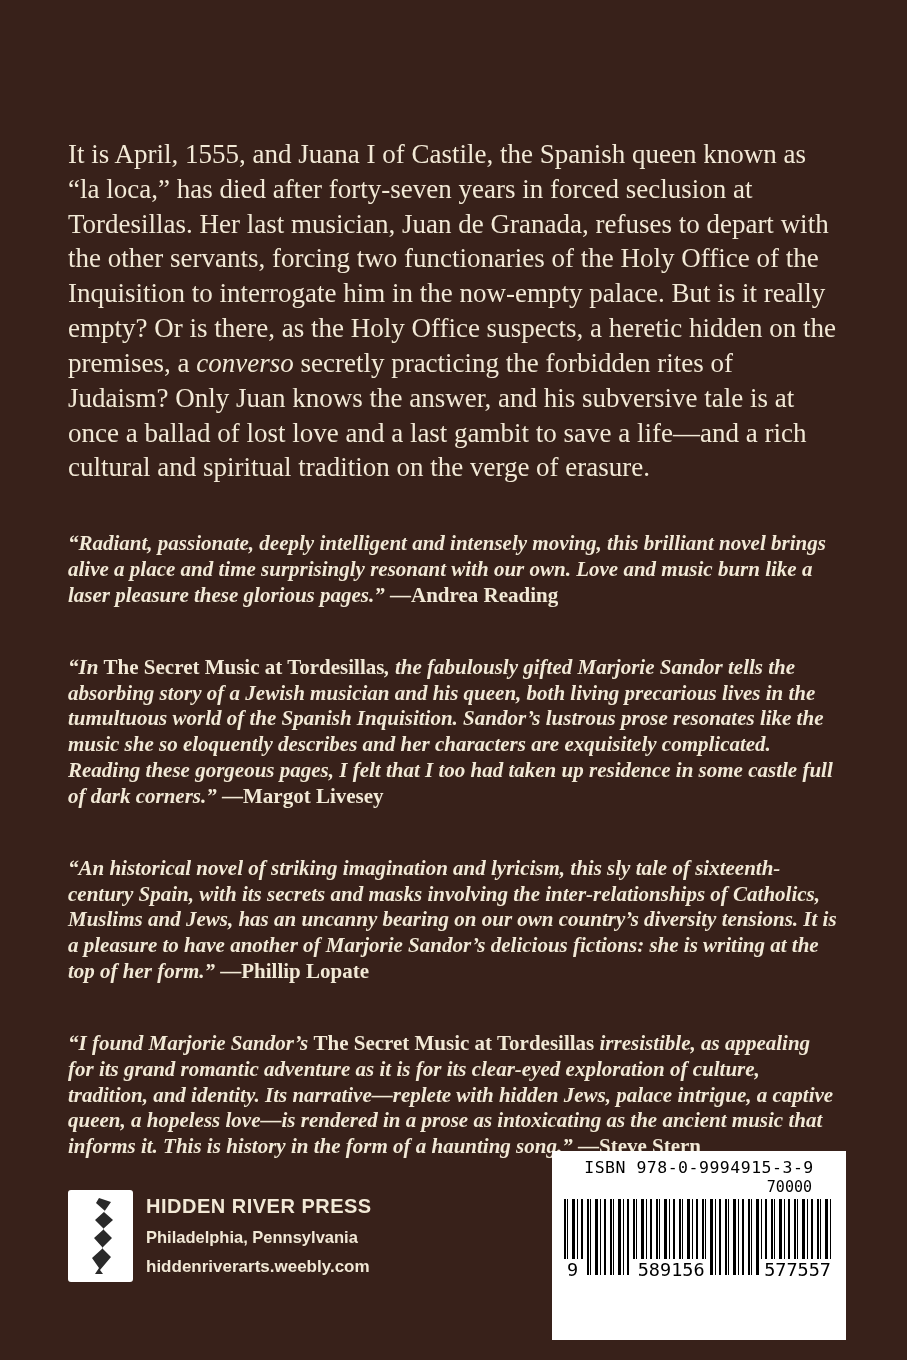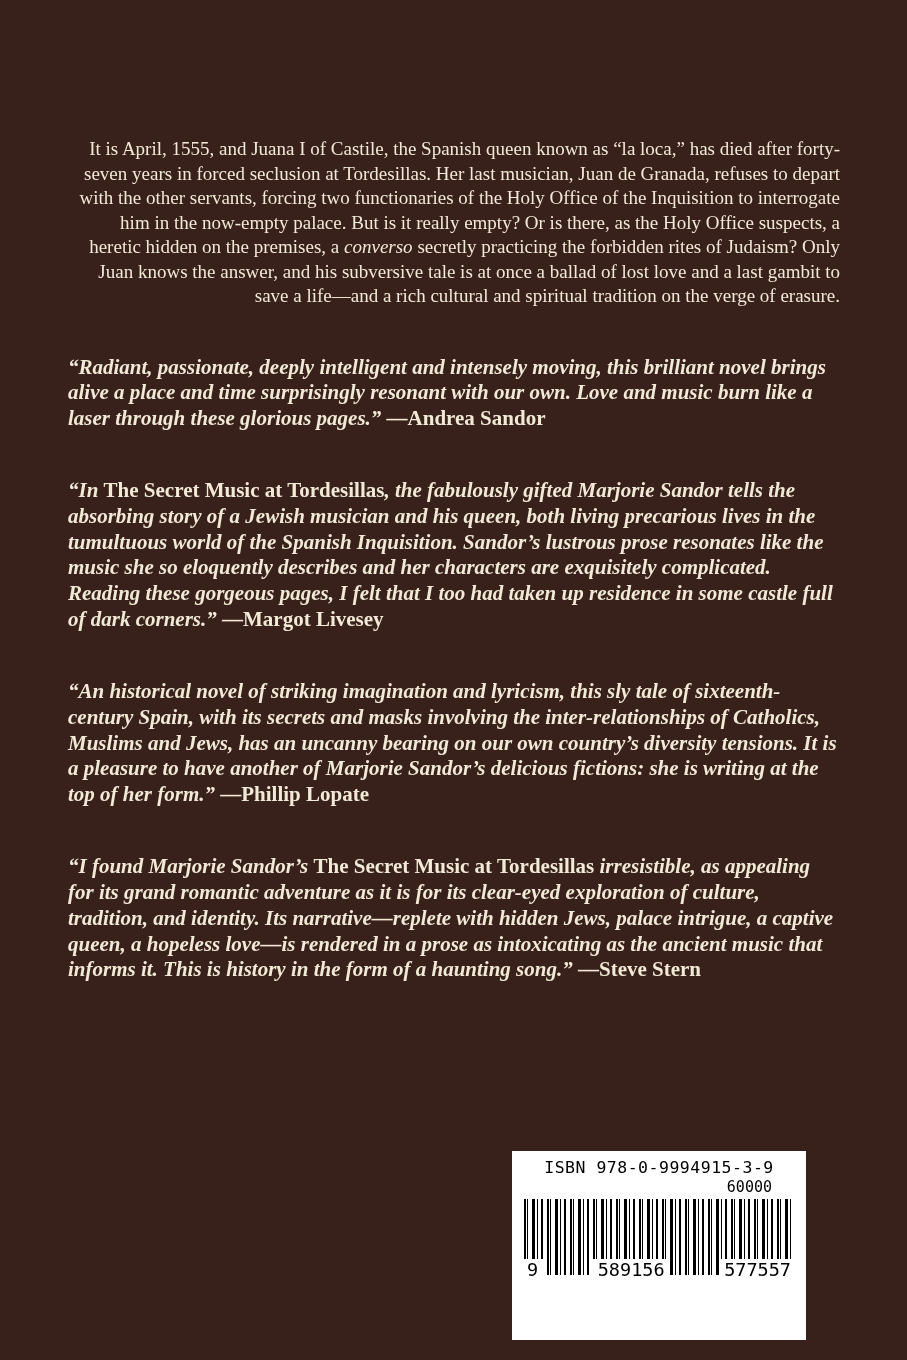--- a/index.html
+++ b/index.html
@@ -17,23 +17,23 @@
     overflow: hidden;
   }
   .content {
     position: absolute;
     left: 68px;
     right: 67px;
     top: 0;
   }
   .synopsis {
     margin-top: 137px;
-    font-size: 19px;
+    font-size: 27px;
     line-height: 1.29;
-    text-align: right;
+    text-align: left;
   }
   .quote {
     margin-top: 46px;
     font-size: 21px;
     line-height: 1.23;
   }
   .quote.last { }
   .seg-r { font-style: normal; font-weight: 400; }
   .seg-i { font-style: italic; font-weight: 400; }
   .seg-bi { font-style: italic; font-weight: 700; }
@@ -71,21 +71,21 @@
   }
   .pub-site {
     margin-top: 10px;
     font-size: 17px;
     font-weight: 700;
   }
 
   
   .barcode-box {
     position: absolute;
-    left: 512px;
+    left: 552px;
     top: 1151px;
     width: 294px;
     height: 189px;
     background: #ffffff;
     color: #000000;
     box-sizing: border-box;
     padding: 7px 8px 6px 8px;
     font-family: "DejaVu Sans Mono", monospace;
   }
   .isbn-line {
@@ -125,34 +125,47 @@
 </style>
 </head>
 <body>
 
 <div class="cover">
 
   <div class="content">
 
     <p class="synopsis"><span class="seg-r">It is April, 1555, and Juana I of Castile, the Spanish queen known as “la loca,” has died after forty-seven years in forced seclusion at Tordesillas. Her last musician, Juan de Granada, refuses to depart with the other servants, forcing two functionaries of the Holy Office of the Inquisition to interrogate him in the now-empty palace. But is it really empty? Or is there, as the Holy Office suspects, a heretic hidden on the premises, a </span><span class="seg-i">converso</span><span class="seg-r"> secretly practicing the forbidden rites of Judaism? Only Juan knows the answer, and his subversive tale is at once a ballad of lost love and a last gambit to save a life—and a rich cultural and spiritual tradition on the verge of erasure.</span></p>
 
-    <p class="quote"><span class="seg-bi">“Radiant, passionate, deeply intelligent and intensely moving, this brilliant novel brings alive a place and time surprisingly resonant with our own. Love and music burn like a laser through these glorious pages.” </span><span class="seg-b">—Andrea Sandor</span></p>
+    <p class="quote"><span class="seg-bi">“Radiant, passionate, deeply intelligent and intensely moving, this brilliant novel brings alive a place and time surprisingly resonant with our own. Love and music burn like a laser pleasure these glorious pages.” </span><span class="seg-b">—Andrea Reading</span></p>
 
     <p class="quote"><span class="seg-bi">“In </span><span class="seg-b">The Secret Music at Tordesillas</span><span class="seg-bi">, the fabulously gifted Marjorie Sandor tells the absorbing story of a Jewish musician and his queen, both living precarious lives in the tumultuous world of the Spanish Inquisition. Sandor’s lustrous prose resonates like the music she so eloquently describes and her characters are exquisitely complicated. Reading these gorgeous pages, I felt that I too had taken up residence in some castle full of dark corners.” </span><span class="seg-b">—Margot Livesey</span></p>
 
     <p class="quote"><span class="seg-bi">“An historical novel of striking imagination and lyricism, this sly tale of sixteenth-century Spain, with its secrets and masks involving the inter-relationships of Catholics, Muslims and Jews, has an uncanny bearing on our own country’s diversity tensions. It is a pleasure to have another of Marjorie Sandor’s delicious fictions: she is writing at the top of her form.” </span><span class="seg-b">—Phillip Lopate</span></p>
 
     <p class="quote last"><span class="seg-bi">“I found Marjorie Sandor’s </span><span class="seg-b">The Secret Music at Tordesillas</span><span class="seg-bi"> irresistible, as appealing for its grand romantic adventure as it is for its clear-eyed exploration of culture, tradition, and identity. Its narrative—replete with hidden Jews, palace intrigue, a captive queen, a hopeless love—is rendered in a prose as intoxicating as the ancient music that informs it. This is history in the form of a haunting song.” </span><span class="seg-b">—Steve Stern</span></p>
 
   </div>
 
+  <div class="publisher">
+    <div class="logo-box">
+      <svg width="48" height="80" viewBox="0 0 48 80">
+        <path d="M22 2 L34 6 L27 16 L36 24 L26 33 L35 42 L25 52 L34 61 L23 74 L26 78 L18 78 L22 72 L15 62 L26 52 L17 42 L27 33 L18 24 L28 15 L19 7 Z" fill="#2a2a2a"></path>
+        <path d="M10 70 L38 70 L38 78 L10 78 Z" fill="#2a2a2a" opacity="0.0"></path>
+      </svg>
+    </div>
+    <div class="pub-text">
+      <div class="pub-name">HIDDEN RIVER PRESS</div>
+      <div class="pub-loc">Philadelphia, Pennsylvania</div>
+      <div class="pub-site">hiddenriverarts.weebly.com</div>
+    </div>
+  </div>
 
   <div class="barcode-box">
     <div class="isbn-line">ISBN 978-0-9994915-3-9</div>
-    <div class="price-line">60000</div>
+    <div class="price-line">70000</div>
     <div class="bars"></div>
     <div class="digits">
       <span>9</span>
       <span>589156</span>
       <span>577557</span>
     </div>
   </div>
 
 </div>
 

